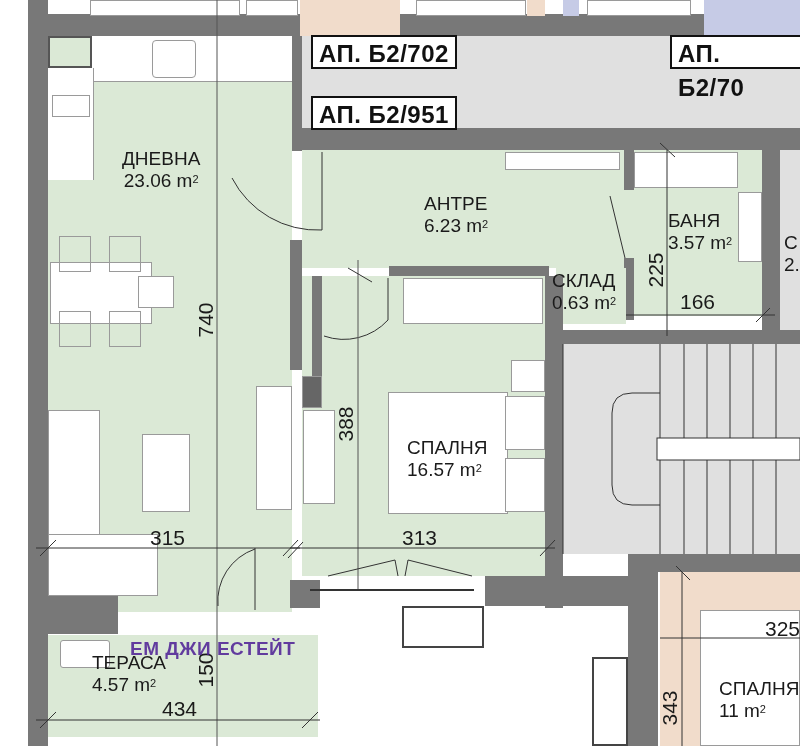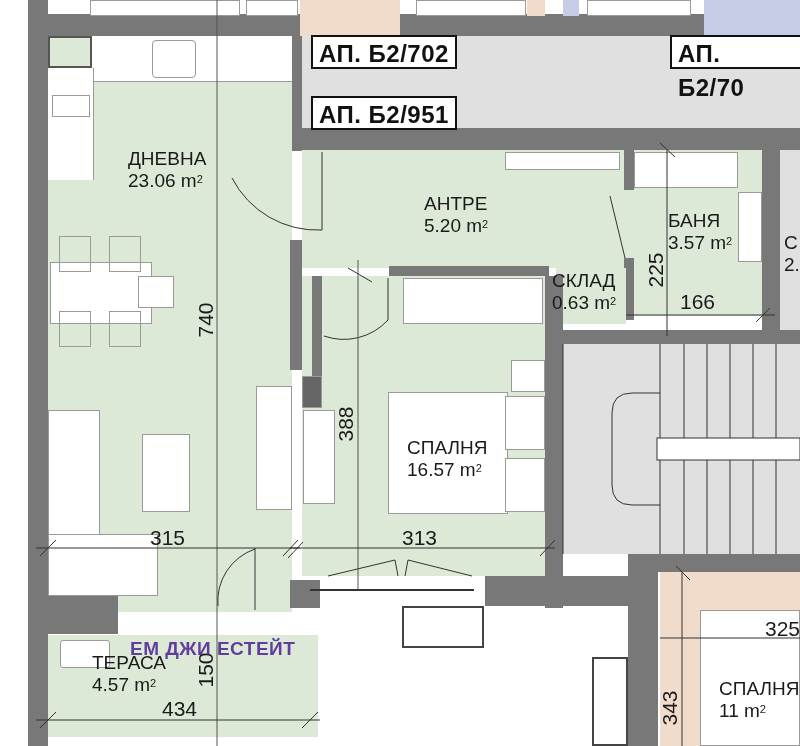--- a/index.html
+++ b/index.html
@@ -152,27 +152,27 @@
     <line x1="682" y1="572" x2="682" y2="746"></line>
     <line x1="660" y1="638" x2="800" y2="638"></line>
     <line x1="676" y1="566" x2="690" y2="580"></line>
   </g>
 </svg>
 
 <div class="apt-tag" style="left:311px;top:35px;">АП. Б2/702</div>
 <div class="apt-tag" style="left:311px;top:96px;">АП. Б2/951</div>
 <div class="apt-tag" style="left:670px;top:35px;border-right:none;">АП. Б2/70</div>
 
-<div class="label" style="left:128px;top:148px;">
+<div class="label" style="left:122px;top:148px;text-align:center;">
   <div>ДНЕВНА</div>
   <div><span>23.06 m</span><sup>2</sup></div>
 </div>
 <div class="label" style="left:424px;top:193px;">
   <div>АНТРЕ</div>
-  <div><span>5.20 m</span><sup>2</sup></div>
+  <div><span>6.23 m</span><sup>2</sup></div>
 </div>
 <div class="label" style="left:668px;top:210px;">
   <div>БАНЯ</div>
   <div><span>3.57 m</span><sup>2</sup></div>
 </div>
 <div class="label" style="left:552px;top:270px;">
   <div>СКЛАД</div>
   <div><span>0.63 m</span><sup>2</sup></div>
 </div>
 <div class="label" style="left:407px;top:437px;">

